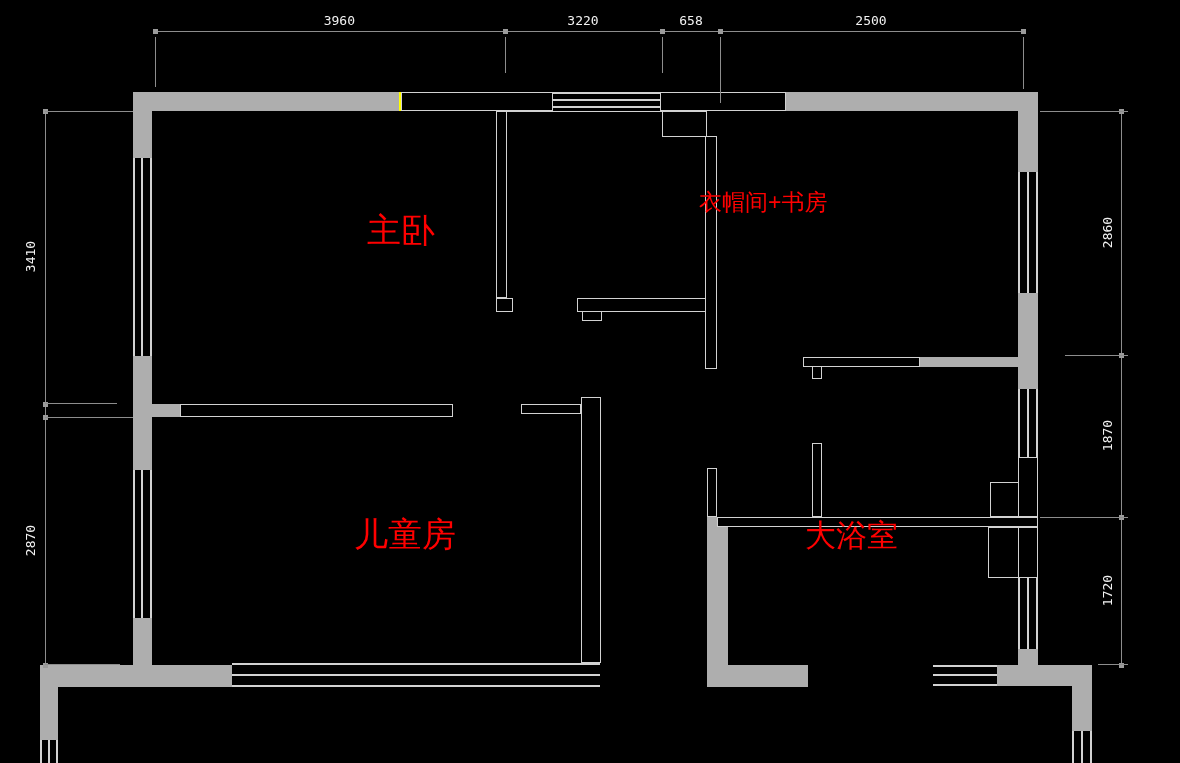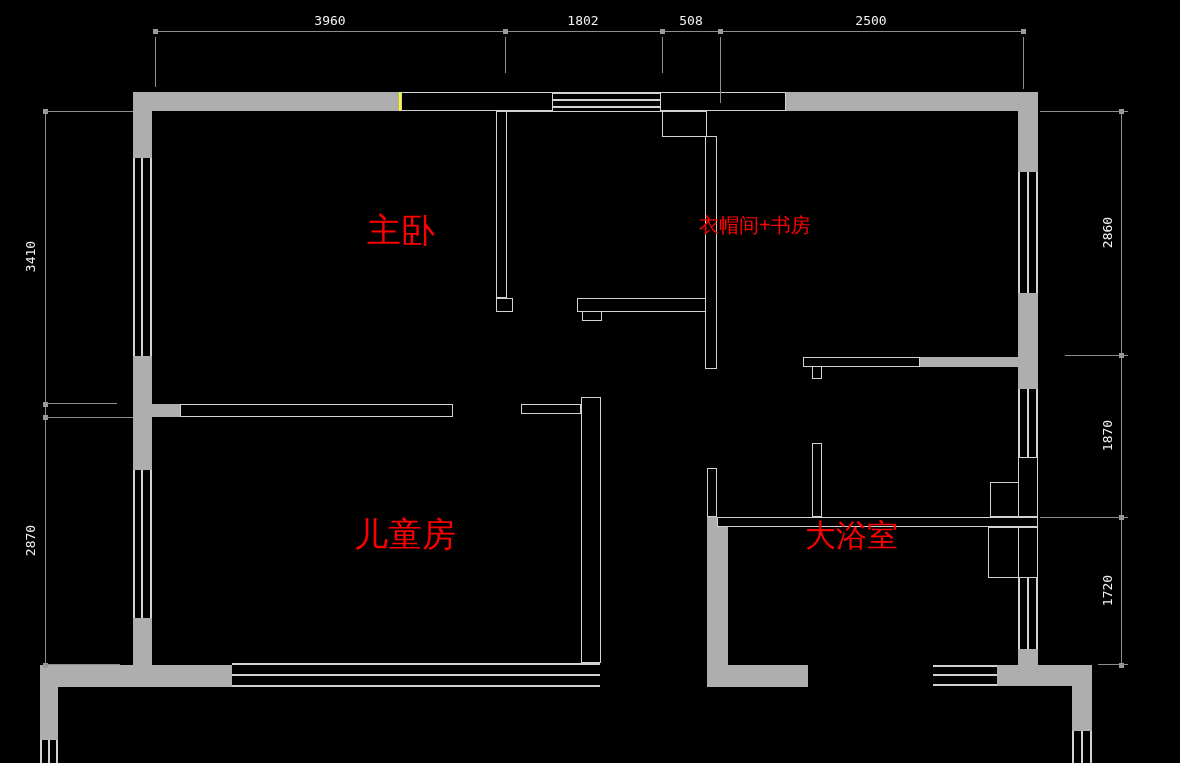--- a/index.html
+++ b/index.html
@@ -86,23 +86,23 @@
   <div class="tick" style="left:153px;top:29px;"></div>
   <div class="tick" style="left:503px;top:29px;"></div>
   <div class="tick" style="left:660px;top:29px;"></div>
   <div class="tick" style="left:718px;top:29px;"></div>
   <div class="tick" style="left:1021px;top:29px;"></div>
   <div class="dl" style="left:155px;top:37px;width:1px;height:50px;"></div>
   <div class="dl" style="left:505px;top:37px;width:1px;height:36px;"></div>
   <div class="dl" style="left:662px;top:37px;width:1px;height:36px;"></div>
   <div class="dl" style="left:720px;top:37px;width:1px;height:66px;"></div>
   <div class="dl" style="left:1023px;top:37px;width:1px;height:52px;"></div>
-  <div class="dt" style="left:305px;top:13px;">3960</div>
-  <div class="dt" style="left:558px;top:13px;">1802</div>
-  <div class="dt" style="left:666px;top:13px;">508</div>
+  <div class="dt" style="left:305px;top:13px;text-align:right;">3960</div>
+  <div class="dt" style="left:558px;top:13px;">3220</div>
+  <div class="dt" style="left:666px;top:13px;">658</div>
   <div class="dt" style="left:846px;top:13px;">2500</div>
 
   <div class="dl" style="left:45px;top:111px;width:1px;height:554px;"></div>
   <div class="tick" style="left:43px;top:109px;"></div>
   <div class="tick" style="left:43px;top:402px;"></div>
   <div class="tick" style="left:43px;top:415px;"></div>
   <div class="tick" style="left:43px;top:663px;"></div>
   <div class="dl" style="left:45px;top:111px;width:88px;height:1px;"></div>
   <div class="dl" style="left:45px;top:403px;width:72px;height:1px;"></div>
   <div class="dl" style="left:45px;top:417px;width:88px;height:1px;"></div>
@@ -117,17 +117,17 @@
   <div class="tick" style="left:1119px;top:663px;"></div>
   <div class="dl" style="left:1040px;top:111px;width:88px;height:1px;"></div>
   <div class="dl" style="left:1065px;top:355px;width:63px;height:1px;"></div>
   <div class="dl" style="left:1040px;top:517px;width:88px;height:1px;"></div>
   <div class="dl" style="left:1098px;top:664px;width:30px;height:1px;"></div>
   <div class="dt rot" style="left:1082px;top:225px;">2860</div>
   <div class="dt rot" style="left:1082px;top:428px;">1870</div>
   <div class="dt rot" style="left:1082px;top:583px;">1720</div>
 
   <div class="rlabel" style="left:367px;top:213px;font-size:34px;">主卧</div>
-  <div class="rlabel" style="left:699px;top:191px;font-size:20px;margin-top:24px;">衣帽间+书房</div>
+  <div class="rlabel" style="left:699px;top:191px;font-size:23px;">衣帽间+书房</div>
   <div class="rlabel" style="left:354px;top:517px;font-size:34px;">儿童房</div>
   <div class="rlabel" style="left:805px;top:520px;font-size:31px;">大浴室</div>
 
 </div>
 
 </body></html>

